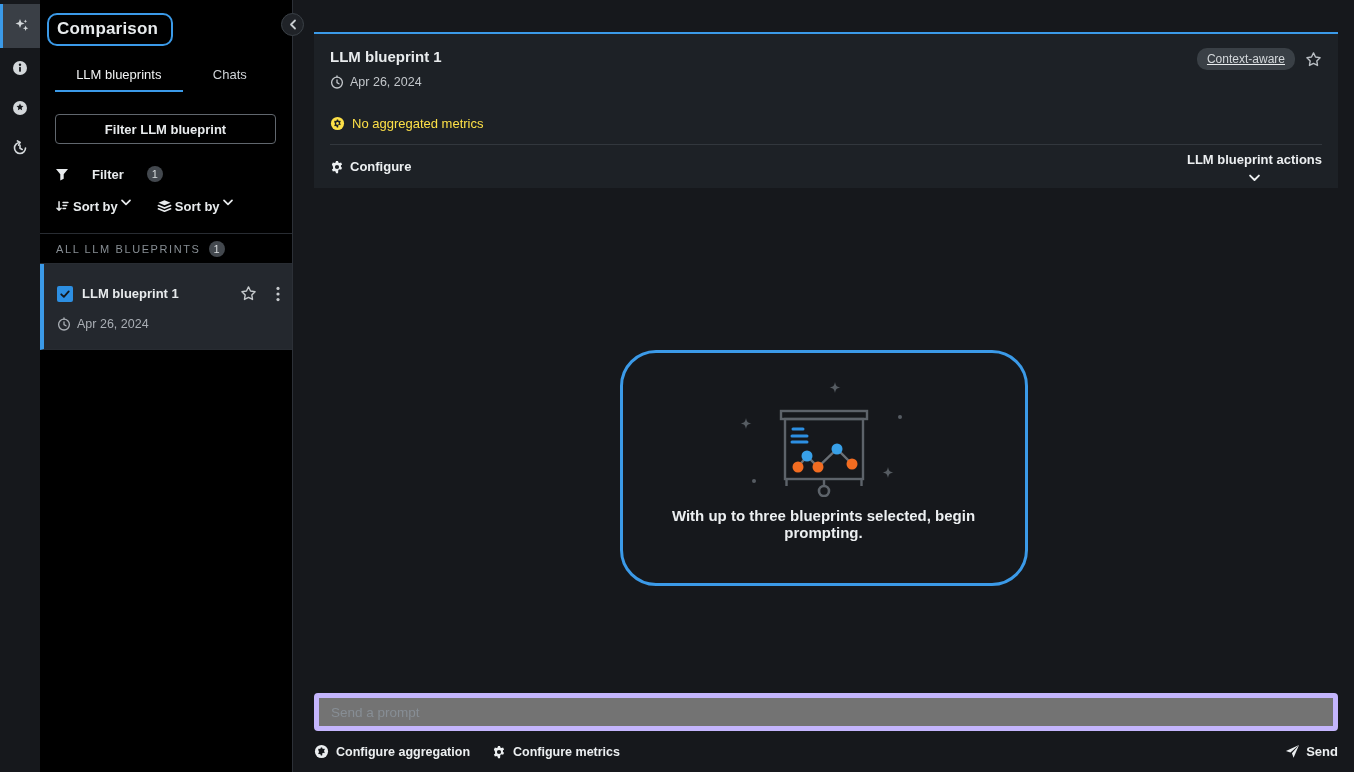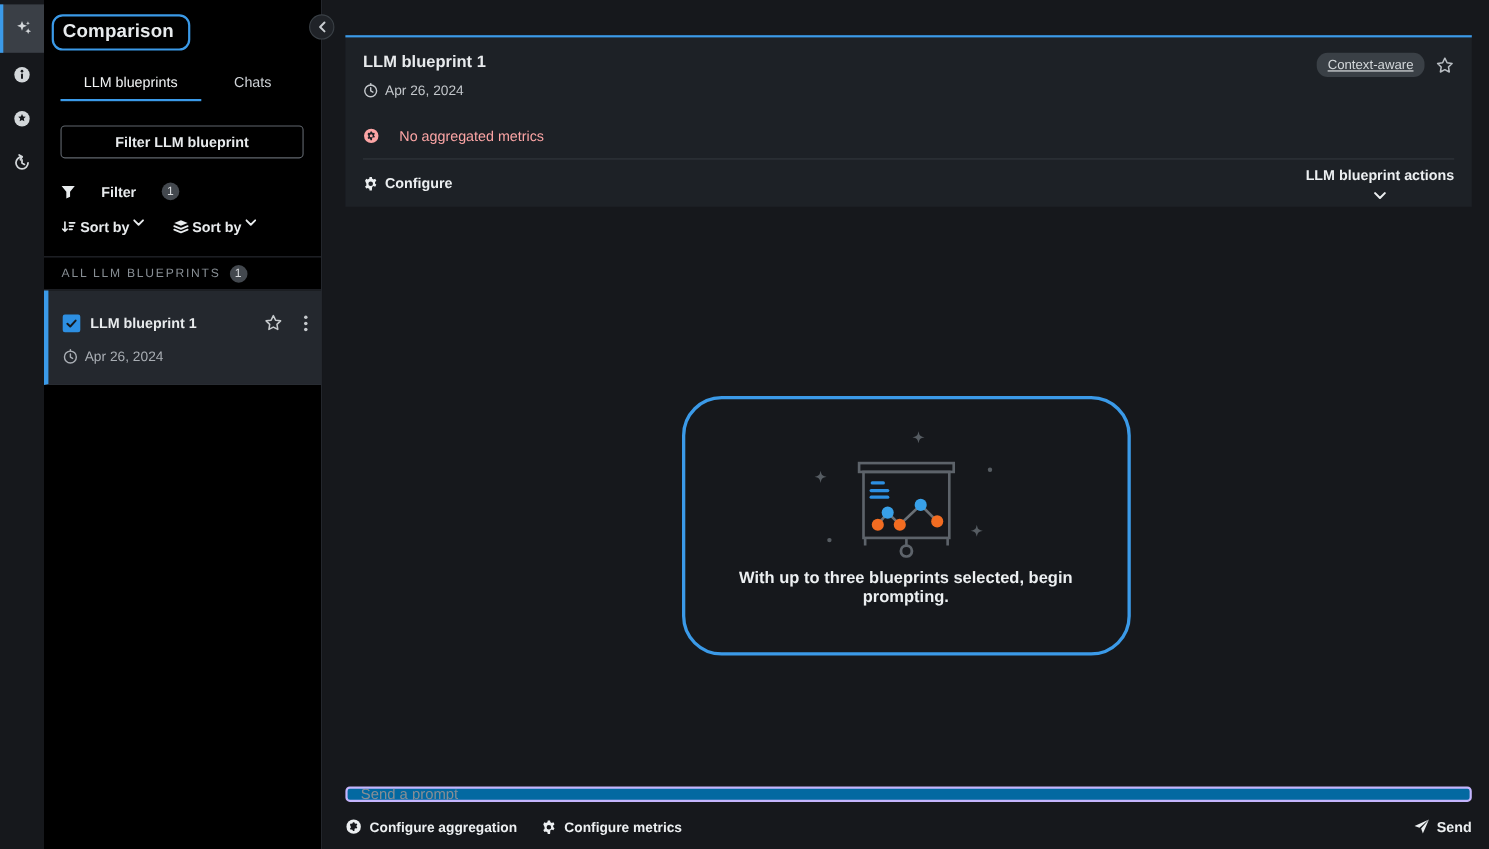--- a/index.html
+++ b/index.html
@@ -41,32 +41,32 @@
   
   .main { flex: 1; position: relative; display: flex; flex-direction: column; background: #16181c; }
   .collapse-btn { position: absolute; left: -12px; top: 13px; width: 23px; height: 23px; border-radius: 50%; background: #202328; border: 1px solid #3a4046; color: #c9cdd1; display: flex; align-items: center; justify-content: center; cursor: pointer; z-index: 5; }
 
   .card { margin: 32px 16px 0 21px; background: #1d2126; border-top: 2px solid #3b9ae8; padding: 14px 16px 0 16px; }
   .card-head { display: flex; align-items: flex-start; }
   .card-title { font-size: 15px; font-weight: bold; }
   .card-date { display: flex; align-items: center; gap: 6px; margin-top: 10px; color: #c3c7cb; font-size: 12.5px; }
   .card-head-right { margin-left: auto; display: flex; align-items: center; gap: 10px; text-decoration: underline; }
   .pill-badge { background: #3a4046; border-radius: 10px; padding: 4px 10px; font-size: 12px; color: #d3d7da; }
-  .metrics-row { display: flex; align-items: center; gap: 18px; margin-top: 27px; font-size: 13px; color: #fca5a5; }
+  .metrics-row { display: flex; align-items: center; gap: 7px; margin-top: 27px; font-size: 13px; color: #fde047; }
   .card-divider { border: none; border-top: 1px solid #32373d; margin-top: 13px; }
   .card-footer { height: 43px; display: flex; align-items: center; justify-content: space-between; }
   .cfg-btn { display: flex; align-items: center; gap: 6px; font-size: 13px; font-weight: bold; color: #eceff1; cursor: pointer; }
   .actions-btn { display: flex; align-items: center; gap: 7px; font-size: 13px; font-weight: bold; color: #eceff1; cursor: pointer; flex-direction: column; }
 
   .content { flex: 1; display: flex; align-items: center; justify-content: center; }
   .empty-box { width: 408px; margin-top: 54px; border: 3px solid #3b9ae8; border-radius: 36px; padding: 26px 20px 42px; display: flex; flex-direction: column; align-items: center; }
   .empty-msg { margin-top: 10px; font-size: 15px; font-weight: bold; color: #eceff1; text-align: center; }
 
   .prompt-wrap { margin: 0 16px 0 21px; }
-  .prompt-input { width: 100%; height: 14px; background: #0369a1; border: 2px solid #c4b5fd; border-radius: 4px; color: #e8ebed; font-family: inherit; font-size: 13.5px; padding: 0 12px; outline: none; }
+  .prompt-input { width: 100%; height: 38px; background: #737373; border: 5px solid #c4b5fd; border-radius: 4px; color: #e8ebed; font-family: inherit; font-size: 13.5px; padding: 0 12px; outline: none; }
   .prompt-input::placeholder { color: #878e95; }
   .bottom-bar { margin: 13px 16px 13px 21px; display: flex; align-items: center; }
   .bottom-left { display: flex; align-items: center; gap: 22px; }
   .bb-item { display: flex; align-items: center; gap: 7px; font-size: 12.5px; font-weight: bold; color: #eceff1; cursor: pointer; }
   .send-btn { margin-left: auto; display: flex; align-items: center; gap: 6px; font-size: 13px; font-weight: bold; color: #eceff1; cursor: pointer; }
 
   svg { display: block; }
 </style>
 </head>
 <body>

